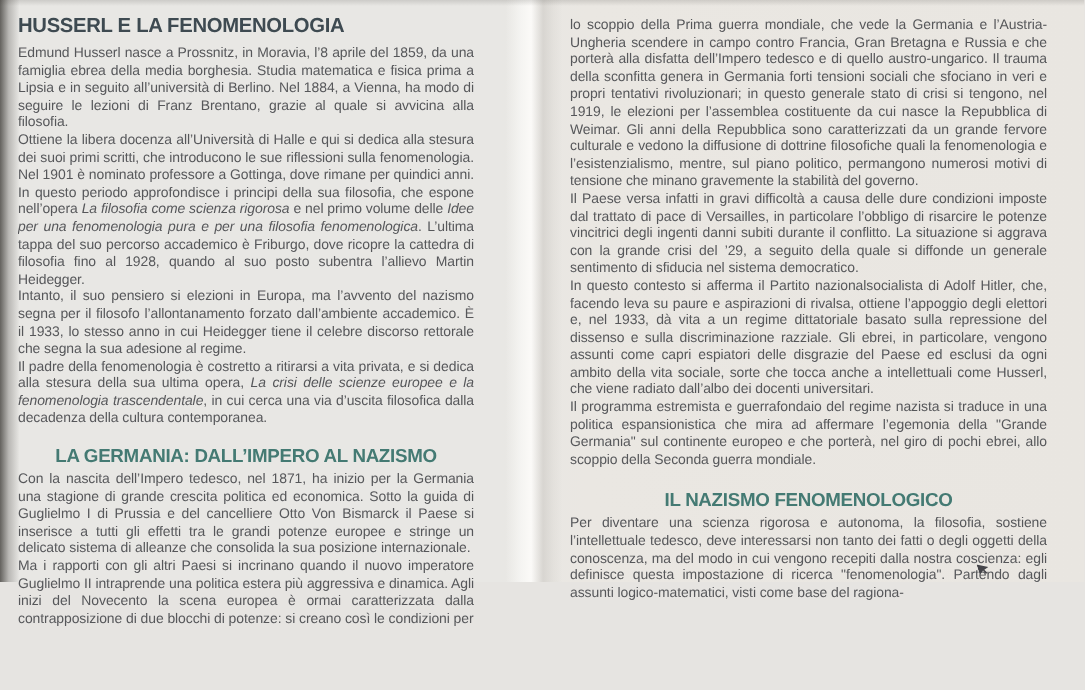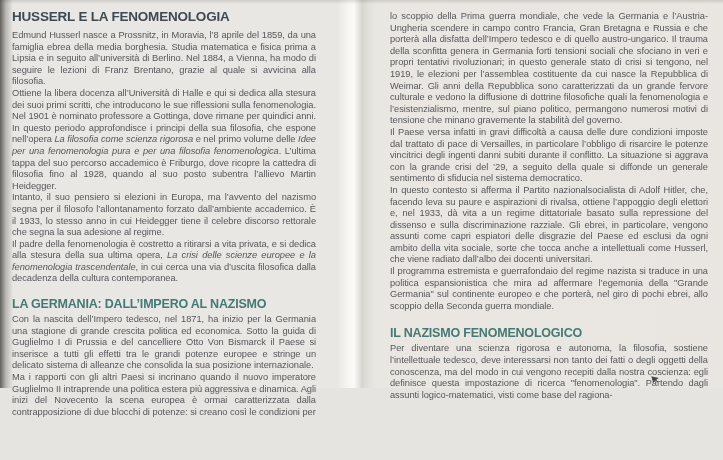--- a/index.html
+++ b/index.html
@@ -32,30 +32,30 @@
       rgba(112,106,98,.05) 84%,
       rgba(255,255,255,0) 100%);
     pointer-events:none;
   }
   .col{
     position:absolute;text-align:justify;
     color:#56575a;font-size:9.3px;line-height:11.6px;letter-spacing:-.05px;
     -webkit-hyphens:auto;hyphens:auto;overflow:hidden;
   }
   .col-left{left:12px;top:9px;width:304px;height:447px}
-  .col-right{left:390px;top:11px;width:318px;height:449px}
+  .col-right{left:380px;top:11px;width:318px;height:449px}
   p{margin:0}
   em{}
   .main-title{
     margin:0 0 6px 0;font-size:13.5px;line-height:15px;letter-spacing:-.2px;
     color:#3e4a51;font-weight:bold;text-align:left;
   }
   .section-title{
     margin:12px 0 3px 0;font-size:12.5px;line-height:14px;letter-spacing:-.2px;
-    color:#447a73;font-weight:bold;text-align:left;
+    color:#447a73;font-weight:bold;text-align:center;
   }
   .section-title.first-right{margin-top:14px}
   .cursor-artifact{
     position:absolute;left:652px;top:375px;width:7px;height:8px;
     background:#45454a;
     clip-path:polygon(0 0,100% 52%,56% 62%,78% 100%,60% 100%,42% 66%,0 88%);
     transform:rotate(-18deg);
   }
 </style>
 </head>

